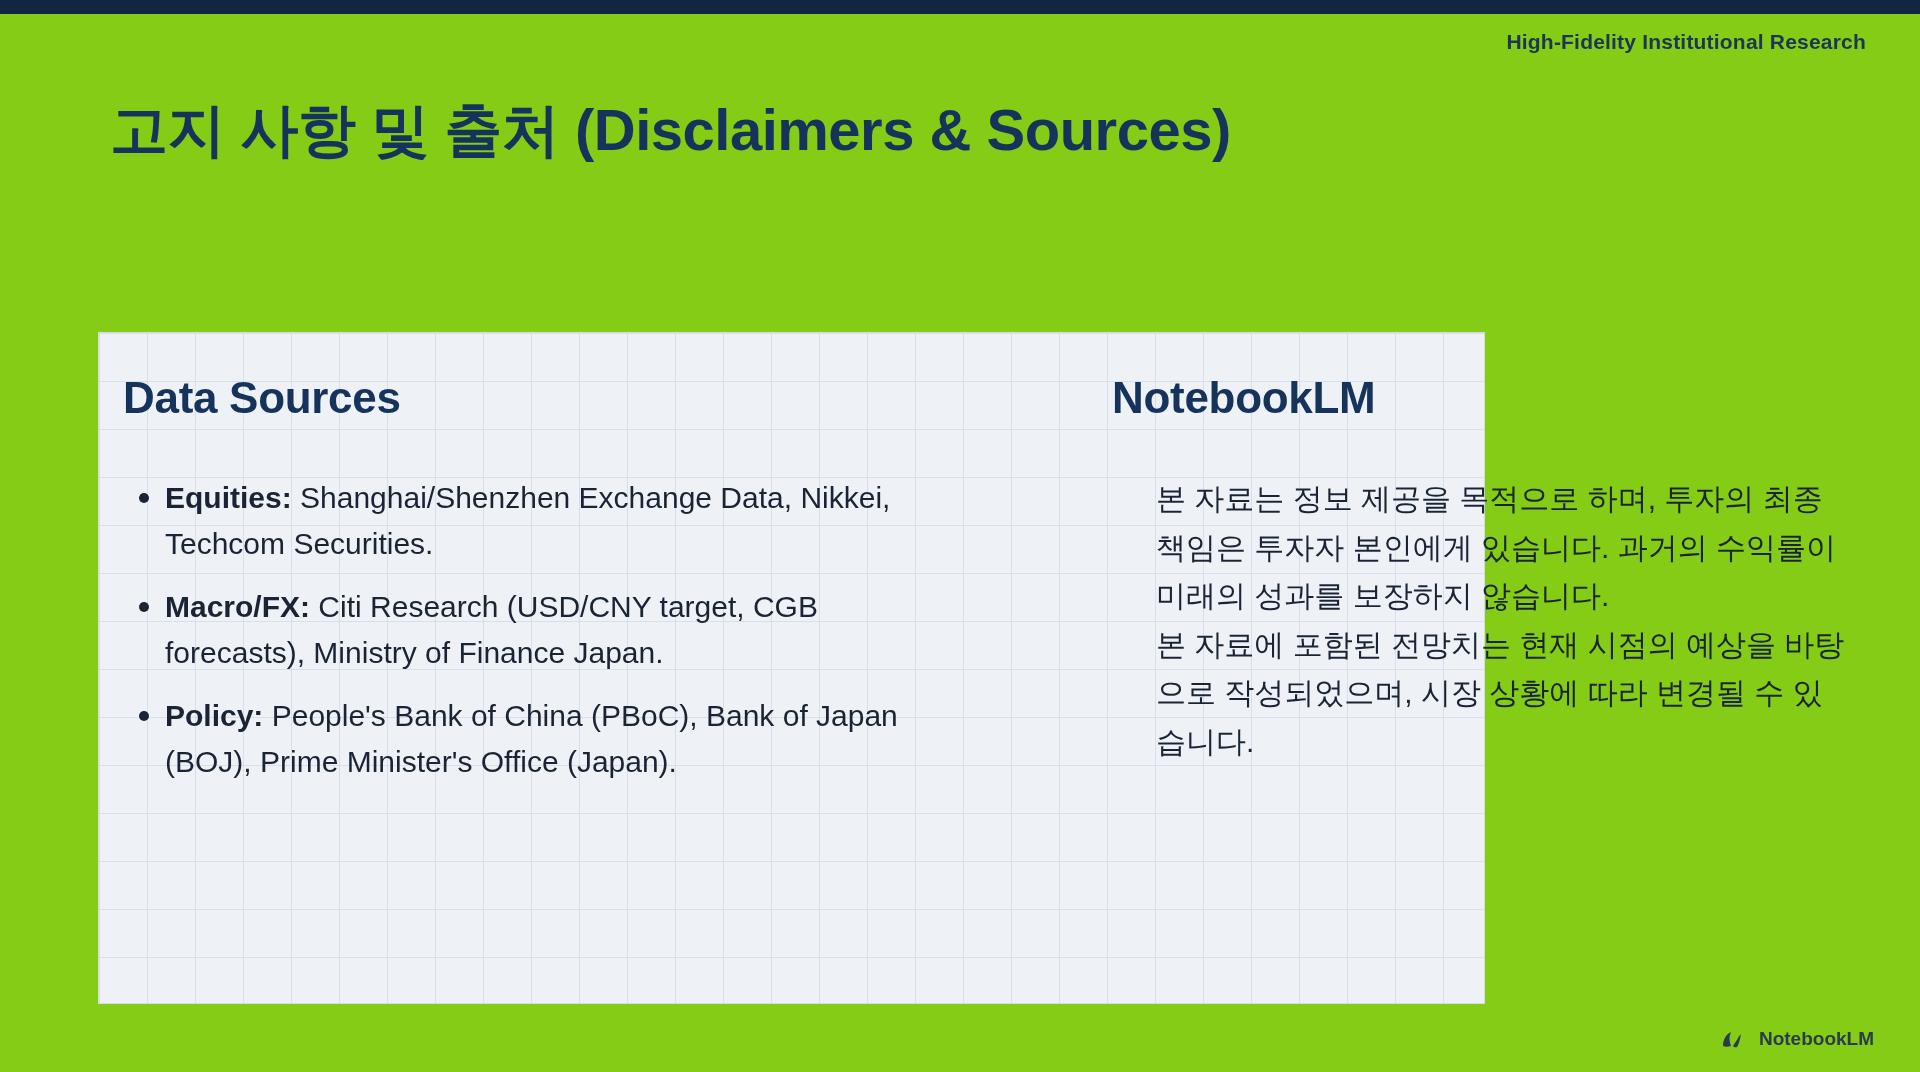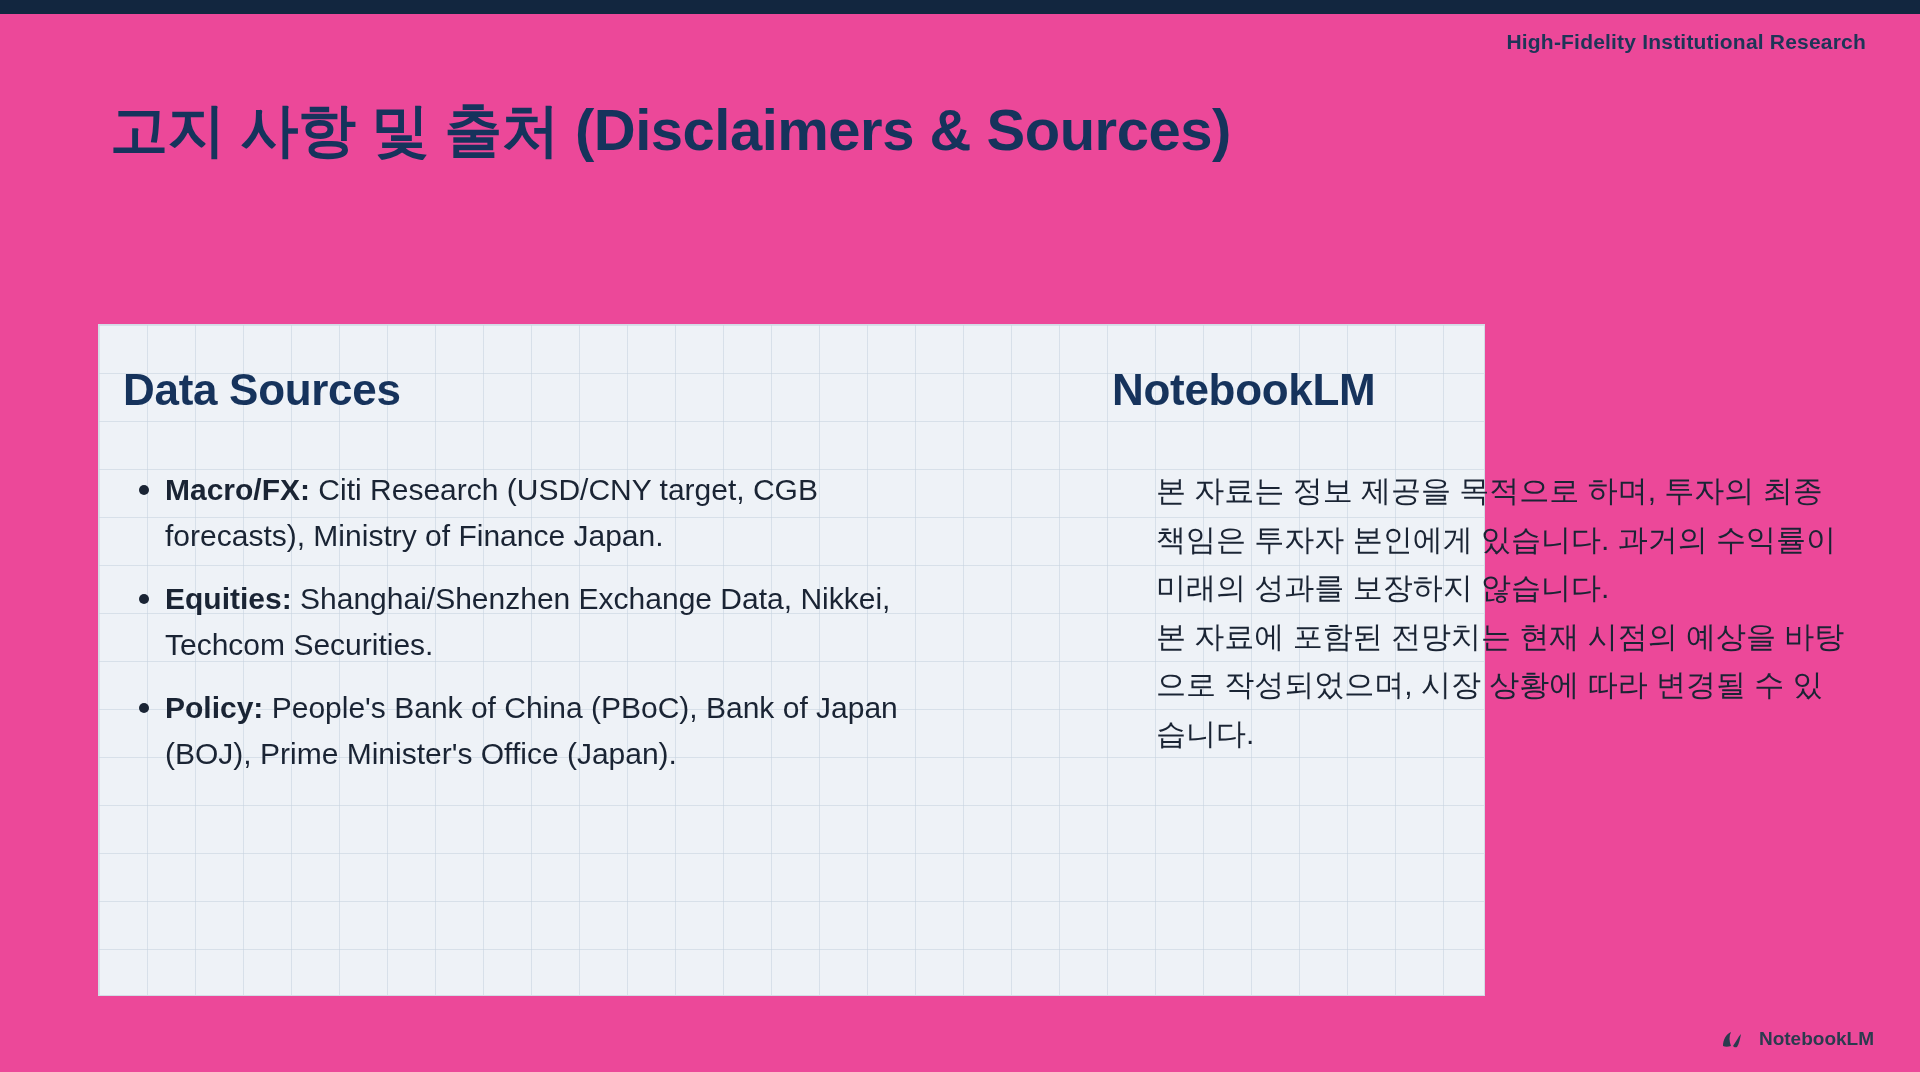--- a/index.html
+++ b/index.html
@@ -11,21 +11,21 @@
     height: 1072px;
     background: #eef2f7;
     font-family: "Liberation Sans", sans-serif;
     overflow: hidden;
     position: relative;
   }
 
   .slide {
     position: absolute;
     inset: 0;
-    background: #ec4899;
+    background: #84cc16;
     text-decoration: underline;
   }
 
   
   .top-bar {
     position: absolute;
     top: 0;
     left: 0;
     width: 1920px;
     height: 14px;
@@ -51,21 +51,21 @@
     font-weight: 700;
     color: #16335c;
     letter-spacing: -0.5px;
     line-height: 1.1;
   }
 
   
   .panel {
     position: absolute;
     left: 98px;
-    top: 324px;
+    top: 332px;
     width: 1387px;
     height: 672px;
     border: 1px solid #d3dce6;
     background:
       repeating-linear-gradient(to right, rgba(197,209,222,0.55) 0 1px, transparent 1px 48px),
       repeating-linear-gradient(to bottom, rgba(197,209,222,0.55) 0 1px, transparent 1px 48px),
       #eef2f7;
     box-sizing: border-box;
   }
 
@@ -155,25 +155,25 @@
 
   <div class="title">고지 사항 및 출처 (Disclaimers &amp; Sources)</div>
 
   <div class="panel">
 
     <div class="col col-left">
       <div class="col-head">Data Sources</div>
       <ul class="bullets">
         <li class="bullet">
           <span class="dot"></span>
-          <span class="lead">Macro/FX:</span><span> Citi Research (USD/CNY target, CGB forecasts), Ministry of Finance Japan.</span>
+          <span class="lead">Equities:</span><span> Shanghai/Shenzhen Exchange Data, Nikkei, Techcom Securities.</span>
         </li>
         <li class="bullet">
           <span class="dot"></span>
-          <span class="lead">Equities:</span><span> Shanghai/Shenzhen Exchange Data, Nikkei, Techcom Securities.</span>
+          <span class="lead">Macro/FX:</span><span> Citi Research (USD/CNY target, CGB forecasts), Ministry of Finance Japan.</span>
         </li>
         <li class="bullet">
           <span class="dot"></span>
           <span class="lead">Policy:</span><span> People's Bank of China (PBoC), Bank of Japan (BOJ), Prime Minister's Office (Japan).</span>
         </li>
       </ul>
     </div>
 
     <div class="col col-right">
       <div class="col-head">NotebookLM</div>

